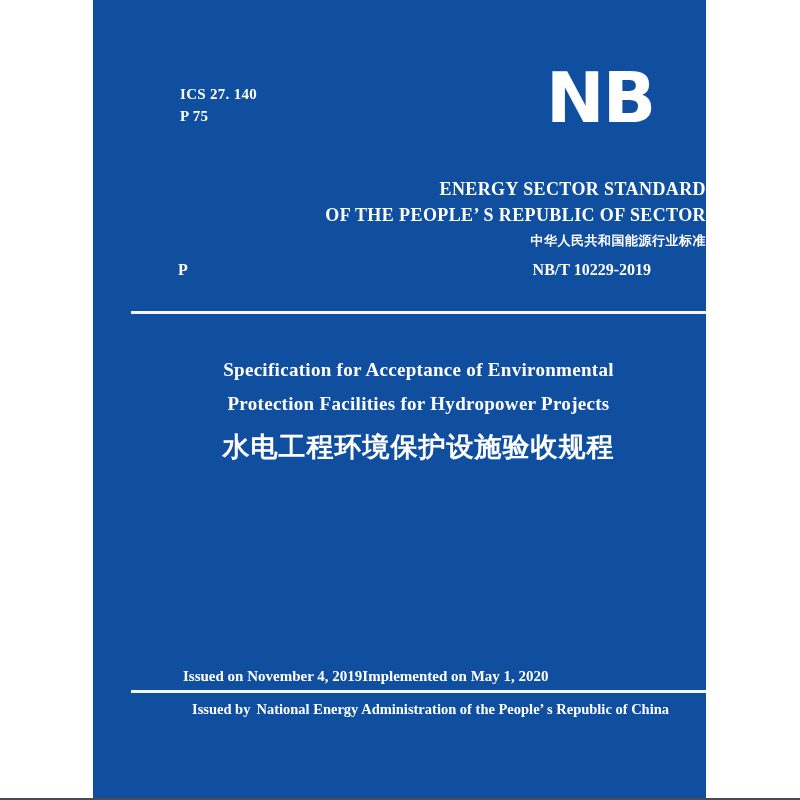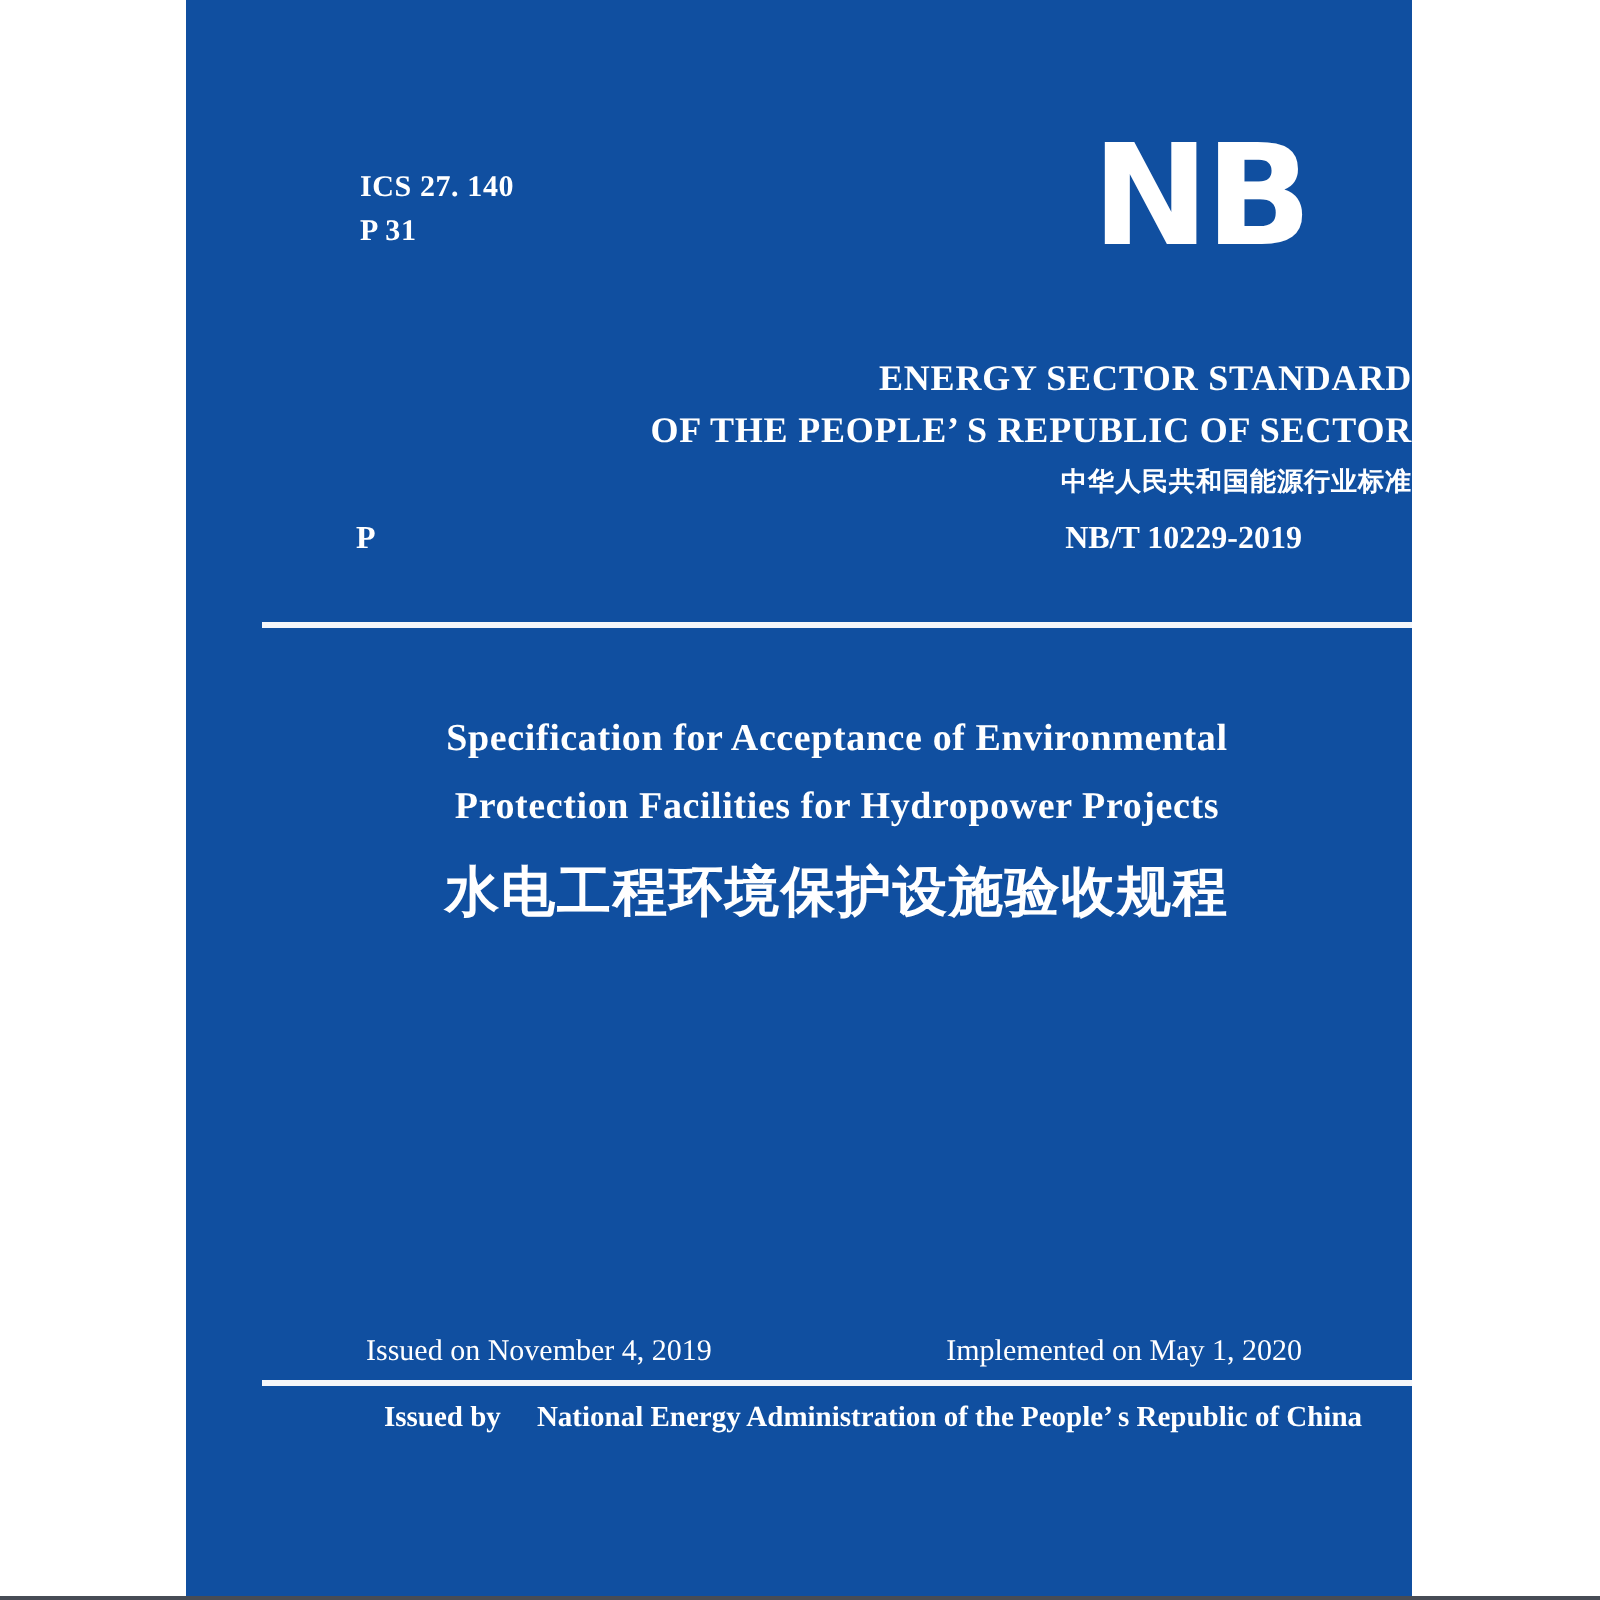--- a/index.html
+++ b/index.html
@@ -109,56 +109,55 @@
   }
   .dates-row {
     position: absolute;
     top: 668px;
     left: 38px;
     right: 0;
     box-sizing: border-box;
     padding-left: 52px;
     padding-right: 55px;
     display: flex;
-    justify-content: space-between;
-    font-weight: normal;
+    font-weight: bold;
     font-size: 15px;
   }
   .issuer-row {
     position: absolute;
     top: 701px;
     left: 38px;
     right: 0;
     box-sizing: border-box;
     padding-left: 61px;
     font-weight: bold;
     font-size: 14.5px;
     white-space: nowrap;
   }
   .issuer-value {
-    margin-left: 18px;
+    margin-left: 6px;
   }
   .scan-edge {
     position: absolute;
     left: 0;
     bottom: 0;
     width: 800px;
     height: 2px;
     background: #474c55;
   }
 </style>
 </head>
 <body>
 
 <div class="page">
   <div class="cover">
 
     <div class="ics-block">
       <div>ICS 27. 140</div>
-      <div>P 31</div>
+      <div>P 75</div>
     </div>
 
     <div class="nb-logo">NB</div>
 
     <div class="org-block">
       <div class="org-en">ENERGY SECTOR STANDARD</div>
       <div class="org-en">OF THE PEOPLE’ S REPUBLIC OF SECTOR</div>
       <div class="org-cn">中华人民共和国能源行业标准</div>
     </div>
 

